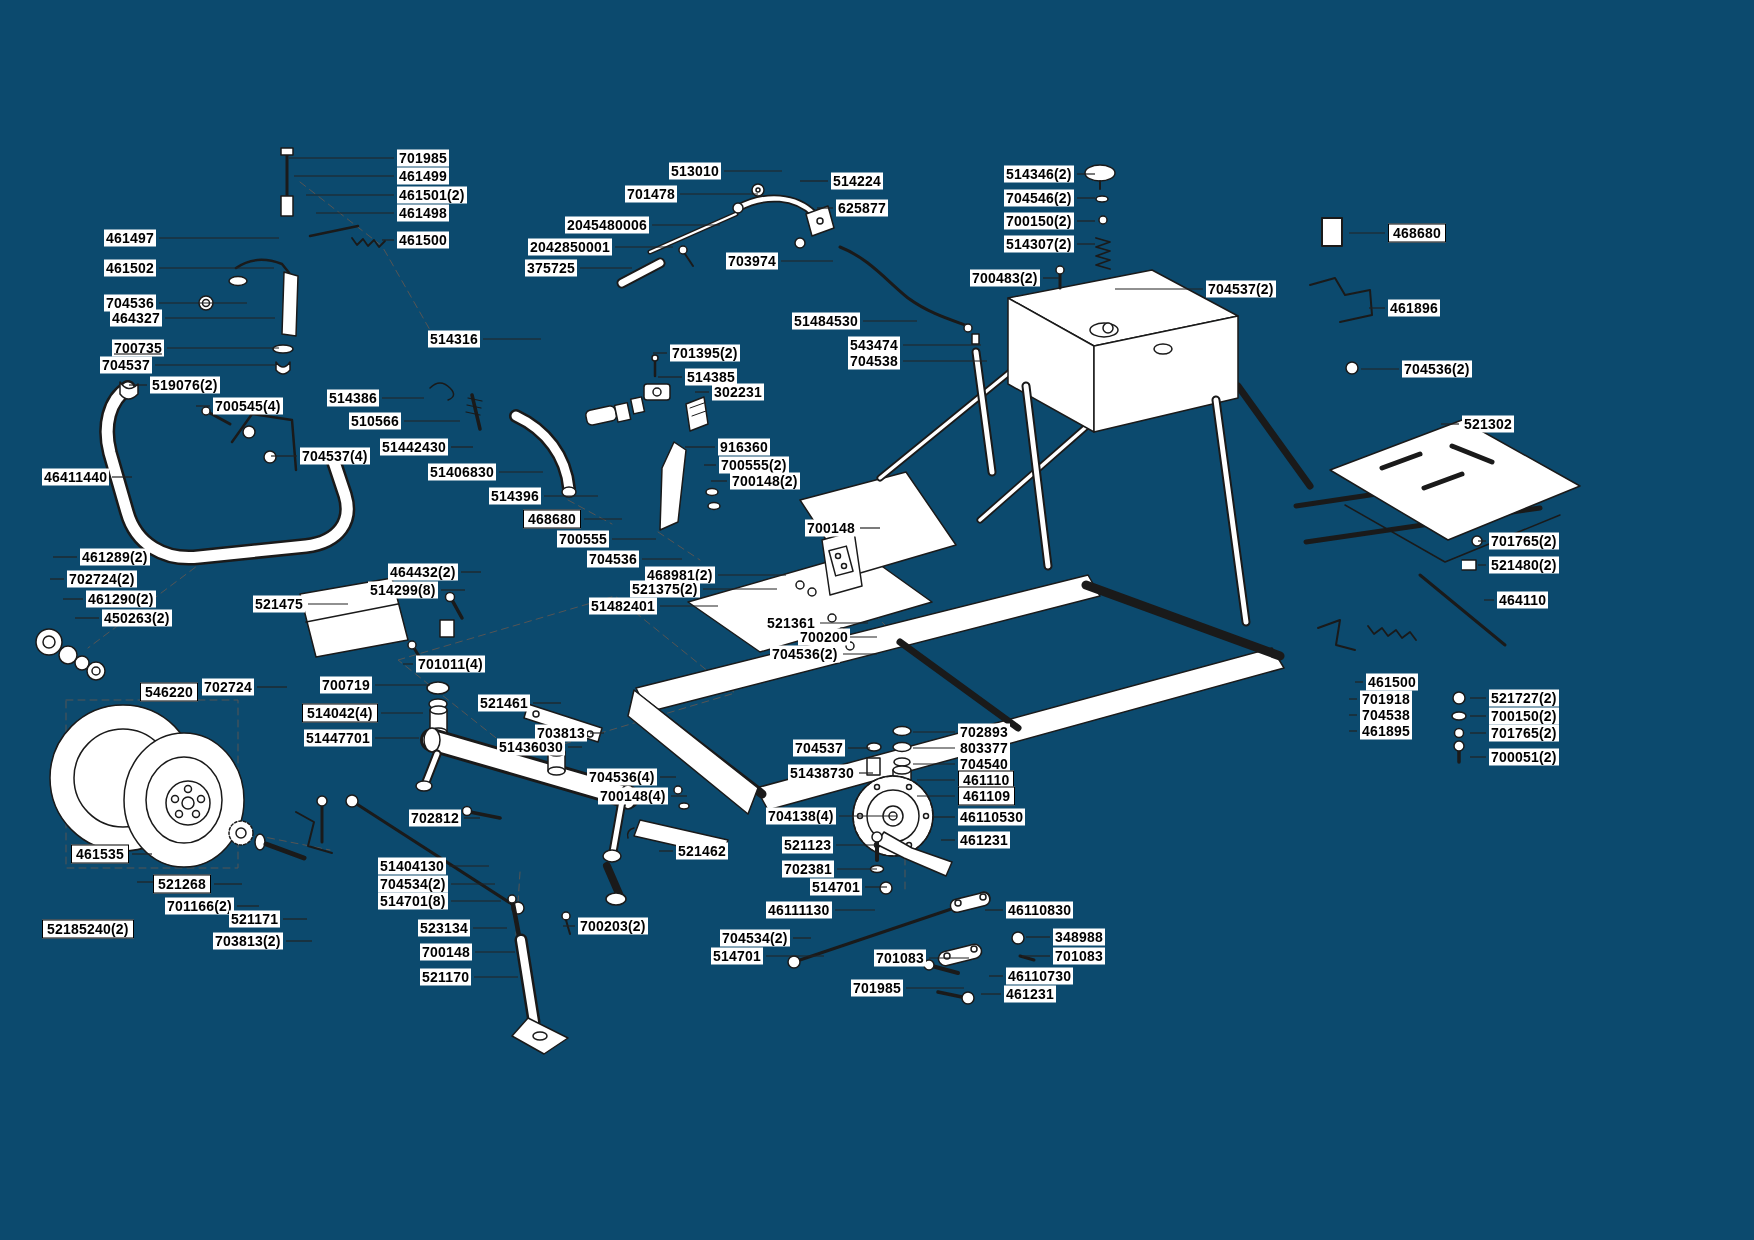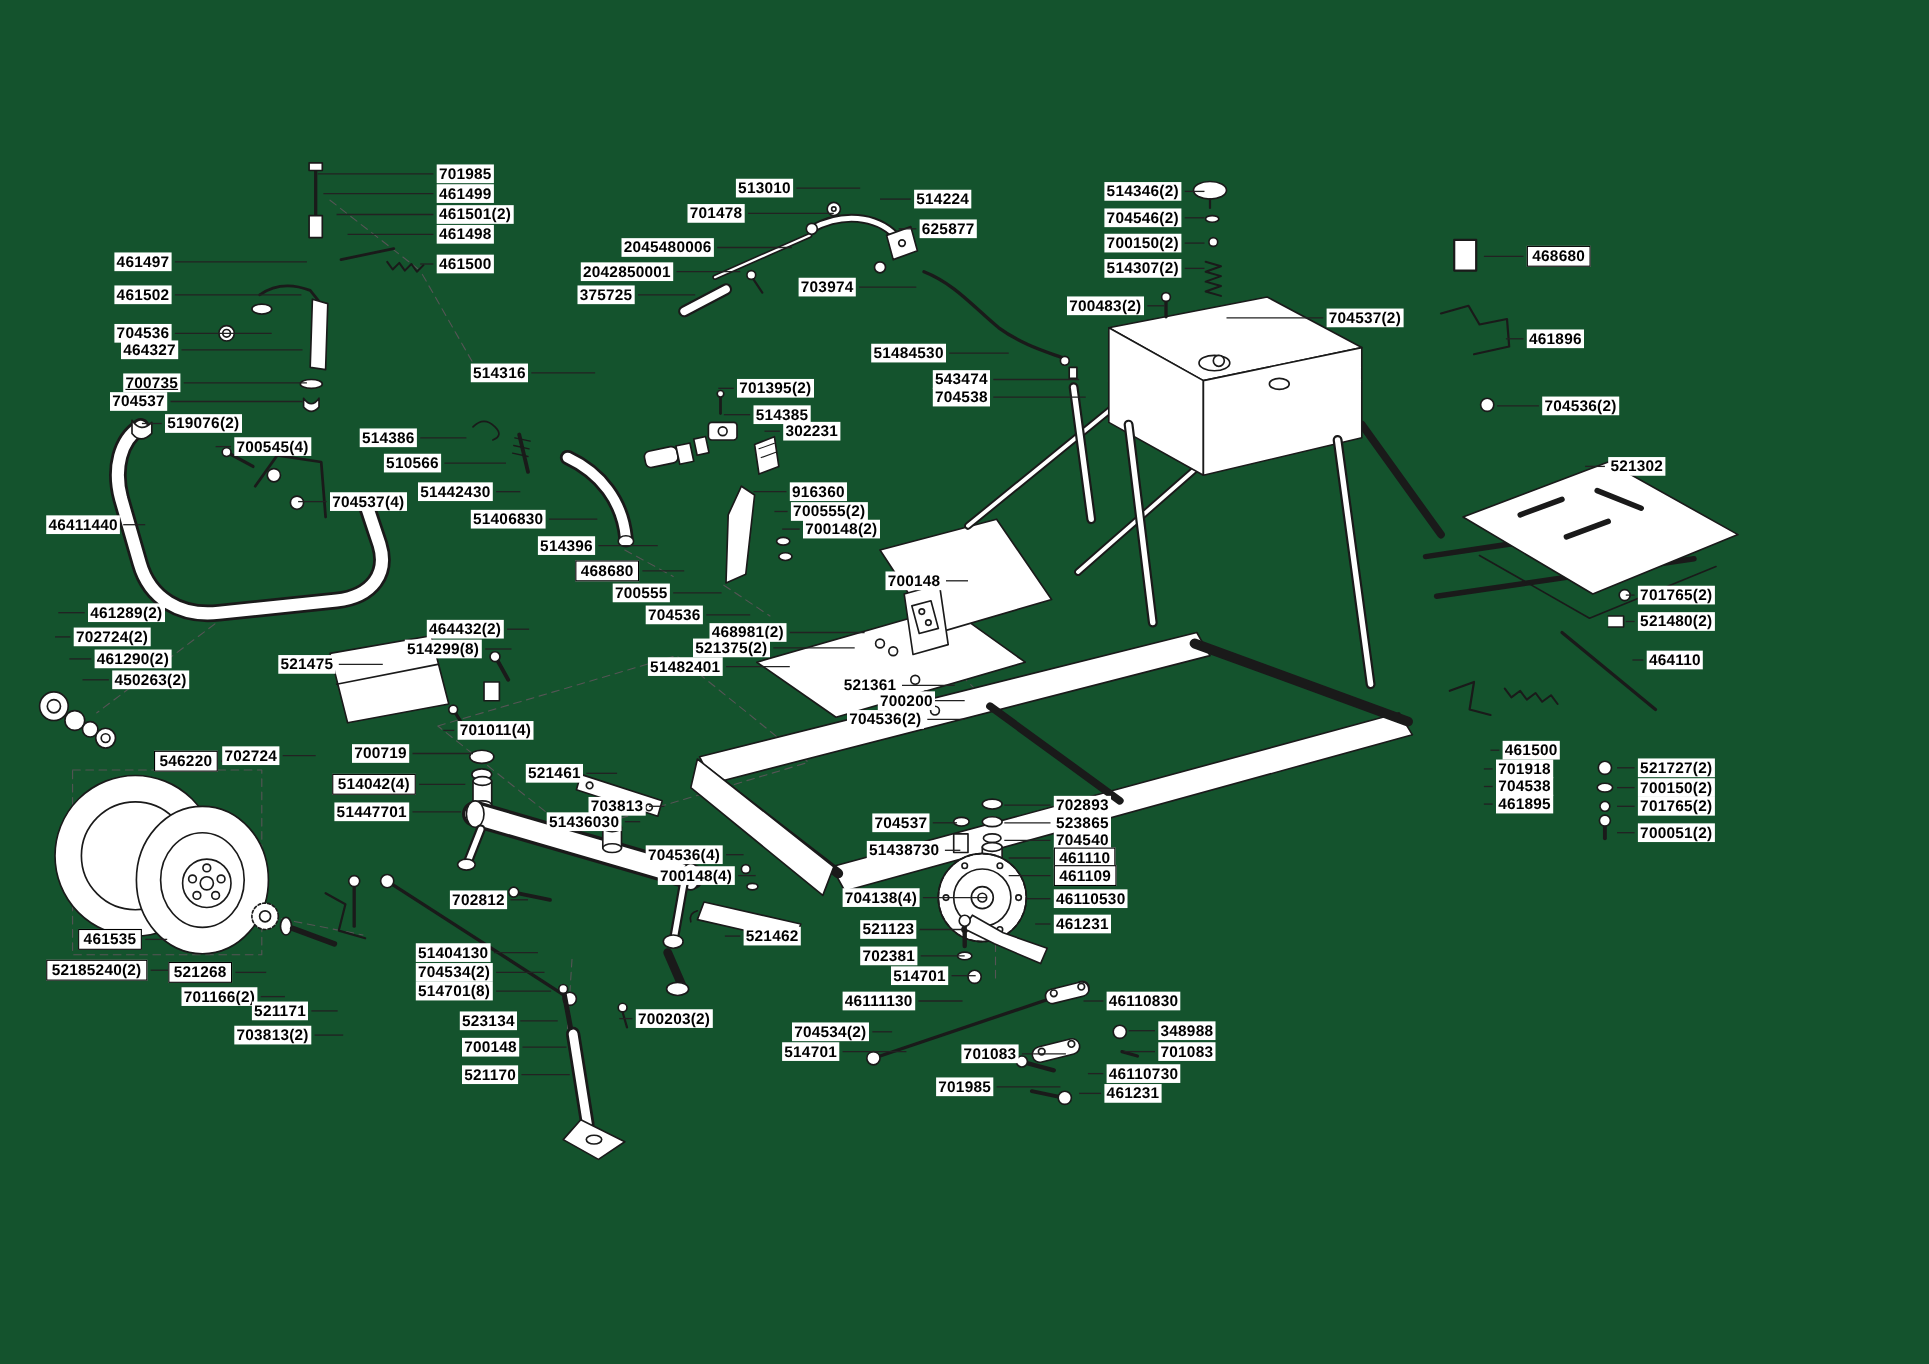--- a/index.html
+++ b/index.html
@@ -1,16 +1,16 @@
 <!DOCTYPE html>
 <html><head>
 <meta charset="utf-8">
 <style>
   html,body{margin:0;padding:0;background:#fff;}
-  #stage{position:relative;width:1754px;height:1240px;background:#14532d;overflow:hidden;
+  #stage{position:relative;width:1754px;height:1240px;background:#0c4a6e;overflow:hidden;
          font-family:"Liberation Sans",sans-serif;}
   #drawing,#leader-layer{position:absolute;left:0;top:0;}
   #drawing{z-index:1;}
   #leader-layer{z-index:2;pointer-events:none;}
   #label-layer{position:absolute;left:0;top:0;width:100%;height:100%;z-index:3;}
   .part-label{position:absolute;transform:translateY(-50%);white-space:nowrap;
               font-weight:bold;font-size:14px;letter-spacing:.2px;color:#000;
               background:#fff;padding:0 2px;line-height:17px;}
   .part-label.boxed{border:1.6px solid #000;padding:0 4px;}
   #leader-layer line{stroke:#222;stroke-width:1.2;}
@@ -508,39 +508,39 @@
       <div class="part-label boxed" style="left: 302px; top: 713px;">514042(4)</div>
       <div class="part-label" style="left: 304px; top: 738px;">51447701</div>
       <div class="part-label" style="left: 478px; top: 703px;">521461</div>
       <div class="part-label" style="left: 535px; top: 733px;">703813</div>
       <div class="part-label" style="left: 497px; top: 747px;">51436030</div>
       <div class="part-label" style="left: 587px; top: 777px;">704536(4)</div>
       <div class="part-label" style="left: 598px; top: 796px;">700148(4)</div>
       <div class="part-label" style="left: 793px; top: 748px;">704537</div>
       <div class="part-label" style="left: 788px; top: 773px;">51438730</div>
       <div class="part-label" style="left: 958px; top: 732px;">702893</div>
-      <div class="part-label" style="left: 958px; top: 748px;">523865</div>
+      <div class="part-label" style="left: 958px; top: 748px;">803377</div>
       <div class="part-label" style="left: 958px; top: 764px;">704540</div>
       <div class="part-label boxed" style="left: 958px; top: 780px;">461110</div>
       <div class="part-label boxed" style="left: 958px; top: 796px;">461109</div>
       <div class="part-label" style="left: 958px; top: 817px;">46110530</div>
       <div class="part-label" style="left: 958px; top: 840px;">461231</div>
       <div class="part-label" style="left: 766px; top: 816px;">704138(4)</div>
       <div class="part-label" style="left: 782px; top: 845px;">521123</div>
       <div class="part-label" style="left: 782px; top: 869px;">702381</div>
       <div class="part-label" style="left: 810px; top: 887px;">514701</div>
       <div class="part-label" style="left: 766px; top: 910px;">46111130</div>
       <div class="part-label" style="left: 720px; top: 938px;">704534(2)</div>
       <div class="part-label" style="left: 711px; top: 956px;">514701</div>
       <div class="part-label" style="left: 80px; top: 557px;">461289(2)</div>
       <div class="part-label" style="left: 67px; top: 579px;">702724(2)</div>
       <div class="part-label" style="left: 86px; top: 599px;">461290(2)</div>
       <div class="part-label" style="left: 102px; top: 618px;">450263(2)</div>
       <div class="part-label boxed" style="left: 71px; top: 854px;">461535</div>
-      <div class="part-label boxed" style="left: 42px; top: 882px;">52185240(2)</div>
+      <div class="part-label boxed" style="left: 42px; top: 929px;">52185240(2)</div>
       <div class="part-label boxed" style="left: 153px; top: 884px;">521268</div>
       <div class="part-label" style="left: 165px; top: 906px;">701166(2)</div>
       <div class="part-label" style="left: 229px; top: 919px;">521171</div>
       <div class="part-label" style="left: 213px; top: 941px;">703813(2)</div>
       <div class="part-label" style="left: 409px; top: 818px;">702812</div>
       <div class="part-label" style="left: 378px; top: 866px;">51404130</div>
       <div class="part-label" style="left: 378px; top: 884px;">704534(2)</div>
       <div class="part-label" style="left: 378px; top: 901px;">514701(8)</div>
       <div class="part-label" style="left: 418px; top: 928px;">523134</div>
       <div class="part-label" style="left: 420px; top: 952px;">700148</div>

